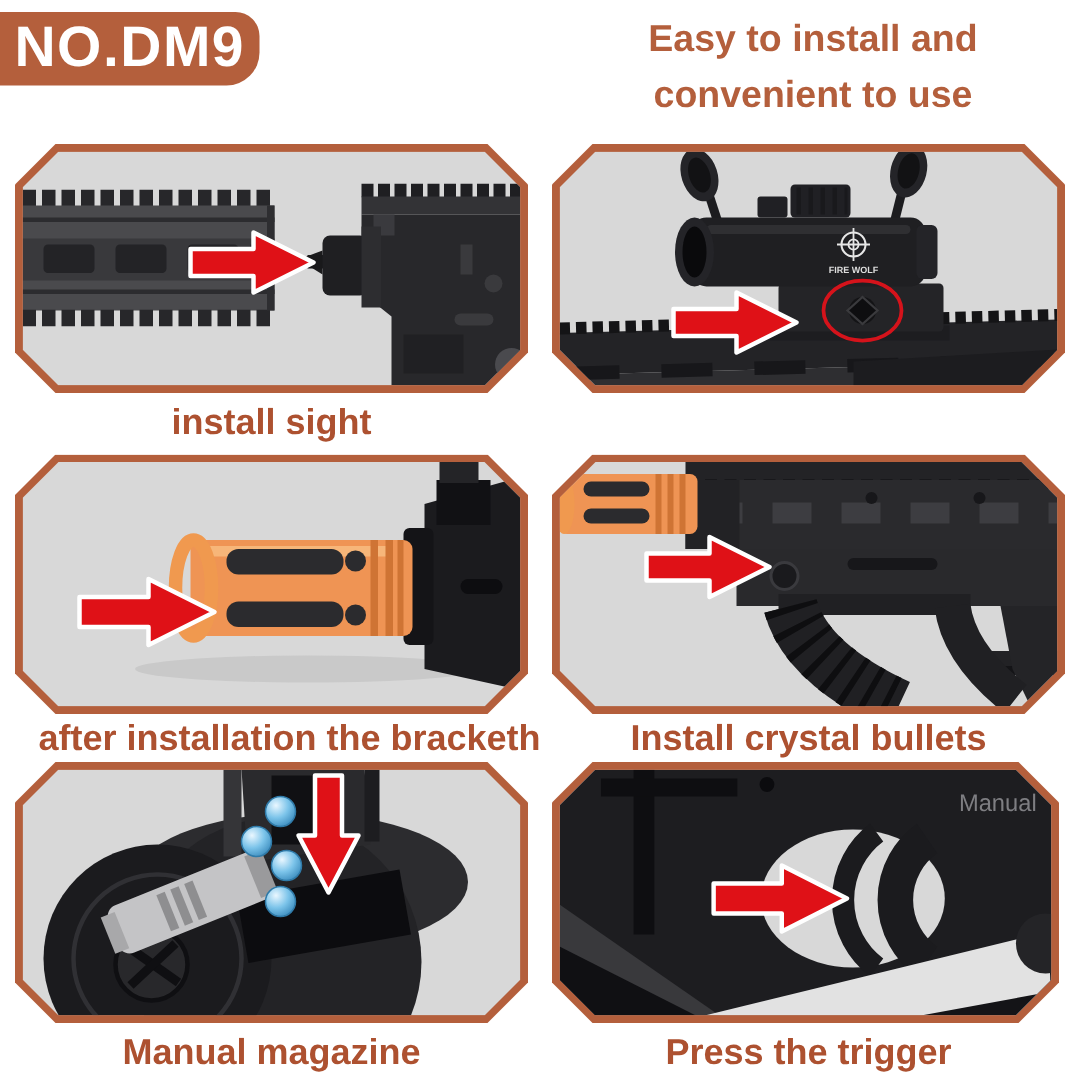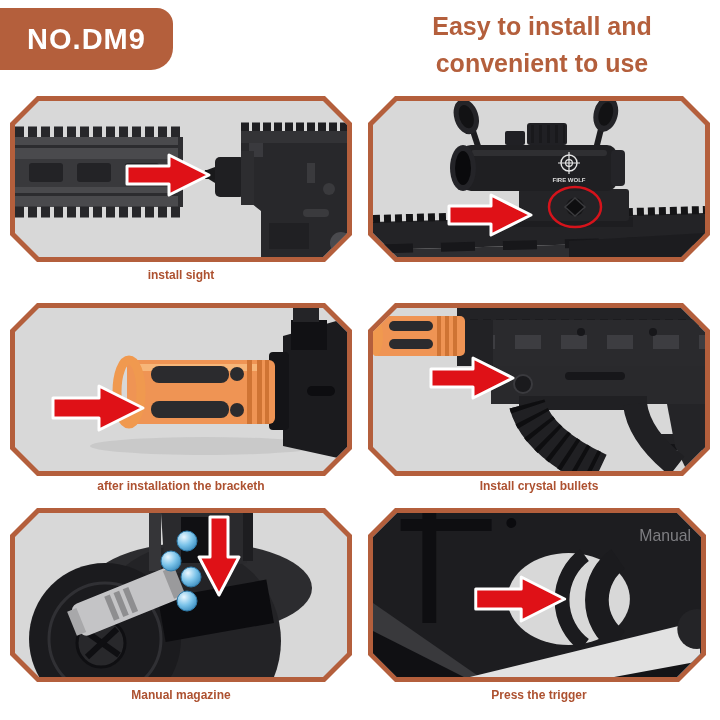--- a/index.html
+++ b/index.html
@@ -10,53 +10,53 @@
     --gun-dark:#1d1d20;
     --gun-mid:#2a2a2d;
     --orange:#ef9454;
   }
   html,body{margin:0;padding:0;background:#ffffff;}
   #stage{
     position:relative;width:720px;height:720px;background:#ffffff;overflow:hidden;
     font-family:"Liberation Sans", sans-serif;
   }
   .badge{
-    position:absolute;left:0;top:8px;width:173px;height:62px;
+    position:absolute;left:0;top:8px;width:173px;height:49px;
     background:var(--accent);border-radius:0 16px 22px 0;
-    color:#ffffff;font-size:29px;font-weight:bold;letter-spacing:1px;
+    color:#ffffff;font-size:38px;font-weight:bold;letter-spacing:1px;
     display:flex;align-items:center;justify-content:center;
   }
   .title{
     position:absolute;left:372px;top:8px;width:340px;text-align:center;
     color:var(--accent);font-size:25px;font-weight:bold;line-height:37px;
   }
   .panel{position:absolute;}
   .panel .frame{
     position:absolute;inset:0;background:var(--accent);
     clip-path:polygon(27px 0,calc(100% - 27px) 0,100% 27px,100% calc(100% - 27px),calc(100% - 27px) 100%,27px 100%,0 calc(100% - 27px),0 27px);
   }
   .panel .inner{
     position:absolute;inset:5px;background:var(--panel-bg);overflow:hidden;
     clip-path:polygon(24px 0,calc(100% - 24px) 0,100% 24px,100% calc(100% - 24px),calc(100% - 24px) 100%,24px 100%,0 calc(100% - 24px),0 24px);
   }
   .panel svg{position:absolute;left:0;top:0;width:100%;height:100%;}
   .caption{
     position:absolute;text-align:center;color:var(--caption);
-    font-size:12px;font-weight:bold;
+    font-size:24px;font-weight:bold;
   }
   
   #p1{left:10px;top:96px;width:342px;height:166px;}
   #p2{left:368px;top:96px;width:342px;height:166px;}
   #p3{left:10px;top:303px;width:342px;height:173px;}
   #p4{left:368px;top:303px;width:342px;height:173px;}
   #p5{left:10px;top:508px;width:342px;height:174px;}
   #p6{left:368px;top:508px;width:338px;height:174px;}
   #c1{left:10px;top:268px;width:342px;}
   #c2{left:368px;top:268px;width:342px;}
-  #c3{left:10px;top:479px;width:342px;}
+  #c3{left:22px;top:479px;width:342px;}
   #c4{left:368px;top:479px;width:342px;}
   #c5{left:10px;top:688px;width:342px;}
   #c6{left:368px;top:688px;width:342px;}
 </style>
 </head>
 <body>
 
 <div id="stage">
 
   <div class="badge">

